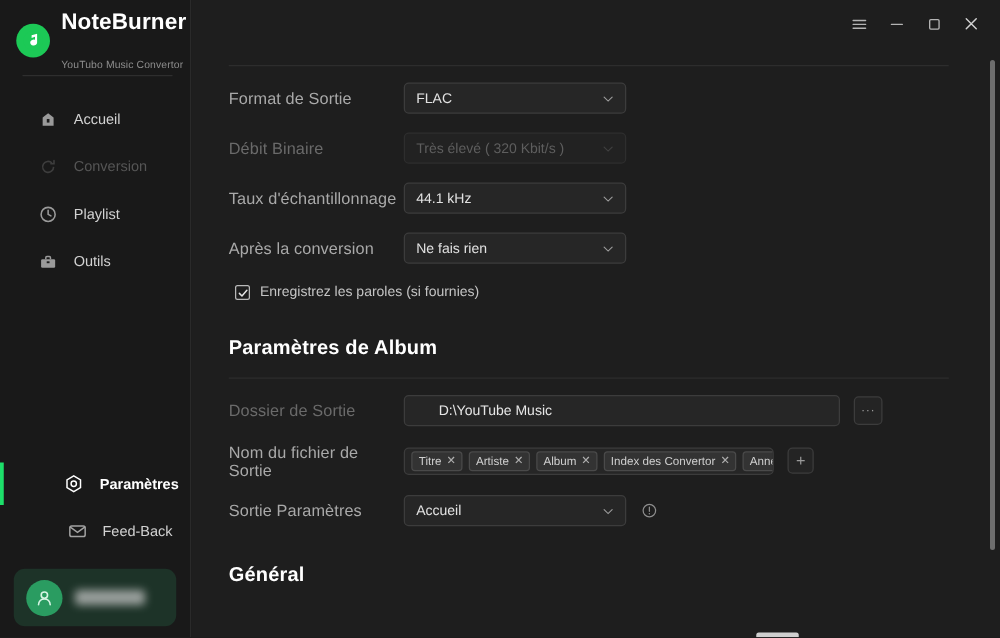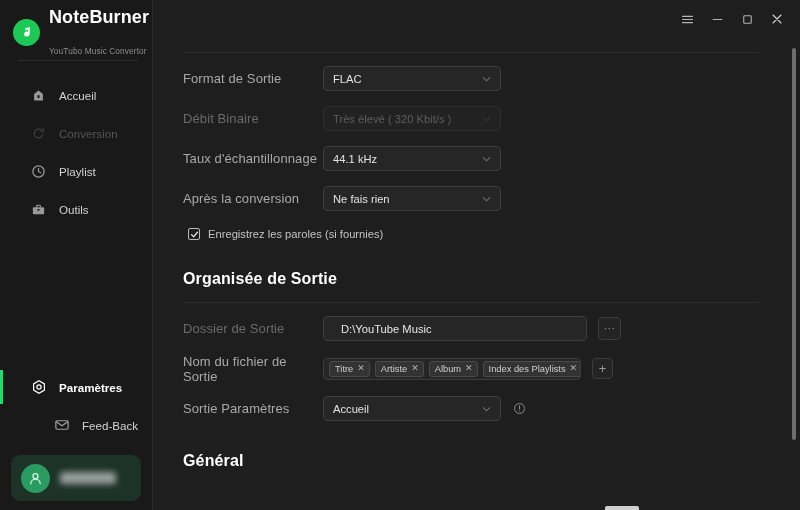--- a/index.html
+++ b/index.html
@@ -92,21 +92,21 @@
     color: #ffffff;
     font-weight: bold;
   }
   .nav-item.active::before {
     content: "";
     position: absolute;
     left: 0; top: 0; bottom: 0;
     width: 3px;
     background: #1ddf6a;
   }
-  .nav-item.active { width: 143px; }
+  .nav-item.active { width: 143px; justify-content: flex-end; }
   .feedback-item { margin-top: 6px; margin-left: 23px; }
 
   .account {
     margin: 13px 11px 0 11px;
     height: 46px;
     border-radius: 9px;
     background: #1d3328;
     display: flex;
     align-items: center;
     gap: 10px;
@@ -233,46 +233,46 @@
   .cb {
     width: 12px; height: 12px;
     border: 1px solid #b9b9b9;
     border-radius: 2px;
     display: flex; align-items: center; justify-content: center;
     flex: 0 0 12px;
   }
   .check-label { color: #c4c4c4; font-size: 11.2px; }
 
   .textinput {
-    width: 264px;
+    width: 349px;
     height: 25px;
     border: 1px solid #3c3c3c;
     border-radius: 4px;
     background: #262626;
     display: flex;
     align-items: center;
-    padding: 0 17px;
+    padding: 0 27px;
     color: #e6e6e6;
     font-size: 11.2px;
     cursor: text;
   }
   .sq-btn {
     width: 23px; height: 23px;
     margin-left: 11px;
     border: 1px solid #3c3c3c;
     border-radius: 4px;
     background: #242424;
     display: flex; align-items: center; justify-content: center;
     color: #9a9a9a;
     font-size: 10px;
     cursor: pointer;
     letter-spacing: .5px;
   }
   .tagbox {
-    width: 258px;
+    width: 296px;
     height: 22px;
     border: 1px solid #3c3c3c;
     border-radius: 4px;
     background: #262626;
     display: flex;
     align-items: center;
     gap: 5px;
     padding: 0 5px;
     overflow: hidden;
   }
@@ -509,21 +509,21 @@
 
         <div class="checkrow">
           <span class="cb">
             <svg width="9" height="9" viewBox="0 0 24 24" fill="none" stroke="#e4e4e4" stroke-width="3.2" stroke-linecap="round" stroke-linejoin="round">
                 <path d="M4 12.5 L9.5 18 L20 6"></path>
               </svg>
           </span>
           <span class="check-label">Enregistrez les paroles (si fournies)</span>
         </div>
 
-        <h2 class="section" style="margin-top:30px">Organisée de Sortie</h2>
+        <h2 class="section" style="margin-top:30px">Paramètres de Album</h2>
         <div class="sec-divider"></div>
 
         <div class="row">
           <div class="row-label dim">Dossier de Sortie</div>
           <div class="textinput">
             <span>D:\YouTube Music</span>
           </div>
           <div class="sq-btn">···</div>
         </div>
 
@@ -536,21 +536,21 @@
               </span>
             <span class="tag">
                 <span>Artiste</span>
                 <span class="x">✕</span>
               </span>
             <span class="tag">
                 <span>Album</span>
                 <span class="x">✕</span>
               </span>
             <span class="tag">
-                <span>Index des Playlists</span>
+                <span>Index des Convertor</span>
                 <span class="x">✕</span>
               </span>
             <span class="tag">
                 <span>Année</span>
               </span>
           </div>
           <div class="plus-btn">+</div>
         </div>
 
         <div class="row">

